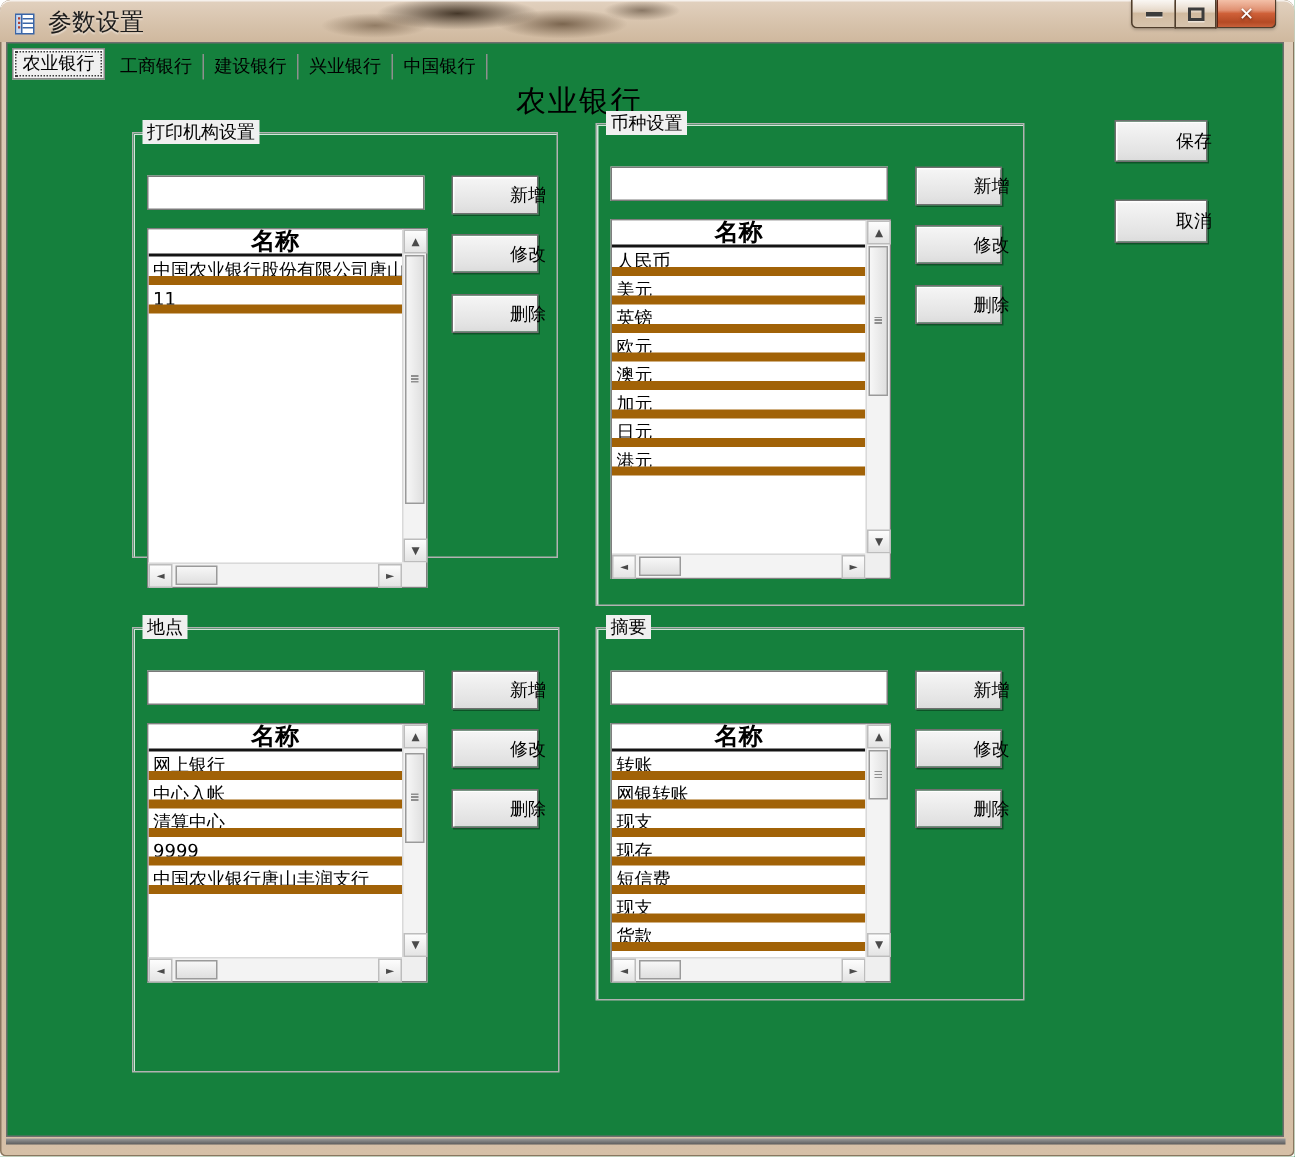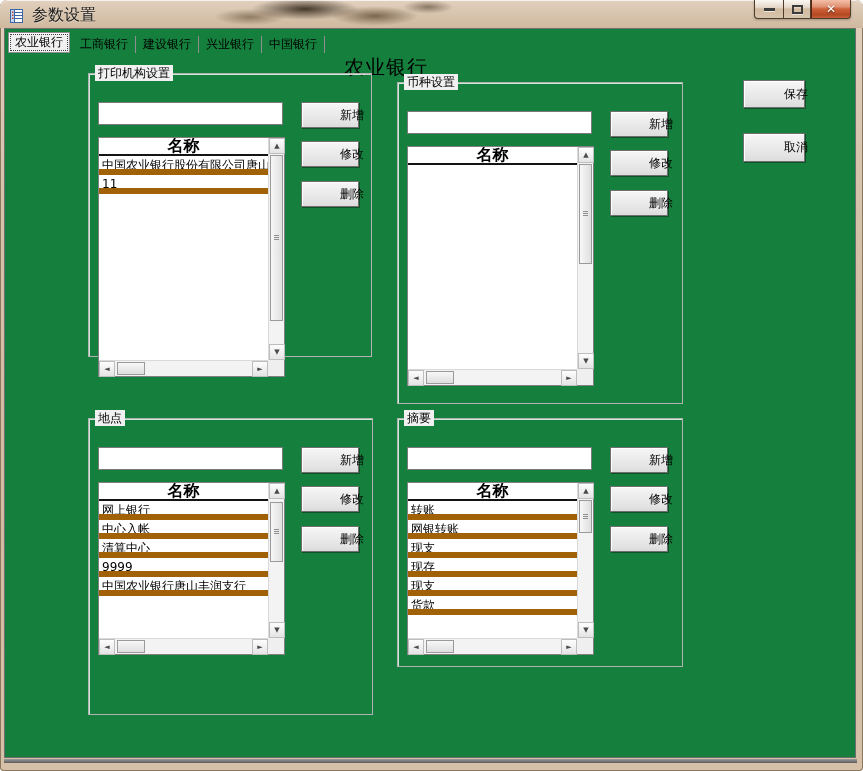--- a/index.html
+++ b/index.html
@@ -60,21 +60,21 @@
     height:21px;line-height:19px;padding:0 6px;margin-right:3px;
     background:#f0f0f0;border:1px solid #8c8c8c;
     box-shadow:inset 1px 1px 0 #fff;
     outline:1px dotted #3d3d3d;outline-offset:-3px;
   }
   
   .heading{position:absolute;left:83px;top:25px;width:596px;text-align:center;font-size:20px;letter-spacing:1px;}
   
   .gb{position:absolute;border:1px solid #b2b2b2;box-shadow:inset 1px 1px 0 rgba(255,255,255,.8);}
   .gb-legend{position:absolute;top:-9px;left:6px;padding:0 3px;background:#f0f0f0;font-size:12px;line-height:16px;}
-  .gb1{left:83px;top:44px;width:284px;height:284px;}
+  .gb1{left:83px;top:59px;width:284px;height:284px;}
   .gb2{left:392px;top:53px;width:286px;height:322px;}
   .gb3{left:83px;top:389px;width:285px;height:297px;}
   .gb4{left:392px;top:389px;width:286px;height:249px;}
   .gb .entry{
     position:absolute;left:9px;top:28px;width:185px;height:23px;
     border:1px solid #7a7a7a;background:#fff;padding:2px 4px;font-size:12px;
     font-family:inherit;outline:none;
   }
   .btn{
     position:absolute;display:flex;align-items:center;justify-content:center;
@@ -199,20 +199,30 @@
 
     <div class="gb gb2">
       <div class="gb-legend">币种设置</div>
       <input class="entry" type="text" value="" style="">
       <div class="btn btn-add">新增</div>
       <div class="btn btn-edit">修改</div>
       <div class="btn btn-del">删除</div>
       <div class="listbox">
         <div class="list-content">
           <div class="list-header">名称</div>
+          <div>
+              <div class="list-row">人民币</div>
+              <div class="list-row">美元</div>
+              <div class="list-row">英镑</div>
+              <div class="list-row">欧元</div>
+              <div class="list-row">澳元</div>
+              <div class="list-row">加元</div>
+              <div class="list-row">日元</div>
+              <div class="list-row">港元</div>
+            </div>
         </div>
         <div class="vscroll">
           <div class="sbtn">▲</div>
           <div class="vtrack">
               <div class="vthumb"></div>
             </div>
           <div class="sbtn">▼</div>
         </div>
         <div class="hscroll">
           <div class="sbtn">◄</div>
@@ -267,20 +277,21 @@
       <div class="btn btn-edit">修改</div>
       <div class="btn btn-del">删除</div>
       <div class="listbox">
         <div class="list-content">
           <div class="list-header">名称</div>
           <div>
               <div class="list-row">转账</div>
               <div class="list-row">网银转账</div>
               <div class="list-row">现支</div>
               <div class="list-row">现存</div>
+              <div class="list-row">短信费</div>
               <div class="list-row">现支</div>
               <div class="list-row">货款</div>
             </div>
         </div>
         <div class="vscroll">
           <div class="sbtn">▲</div>
           <div class="vtrack">
               <div class="vthumb"></div>
             </div>
           <div class="sbtn">▼</div>

